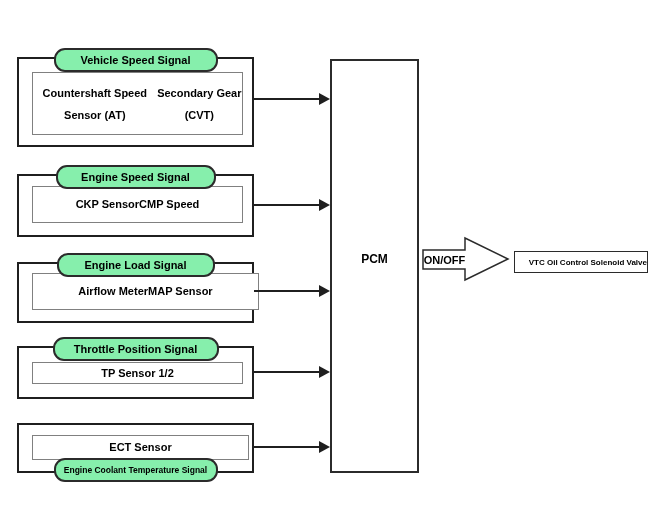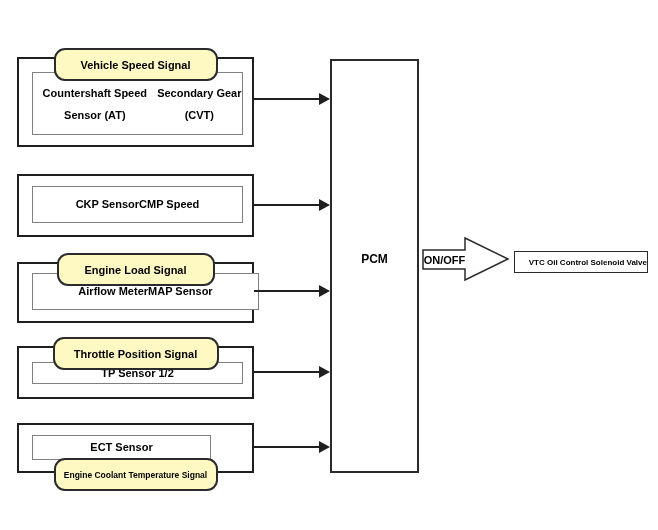--- a/index.html
+++ b/index.html
@@ -15,25 +15,25 @@
   .block{
     position:absolute;
     border:2px solid #1f1f1f;
     background:#ffffff;
     box-sizing:border-box;
   }
   .pill{
     position:absolute;
     left:50%;
     transform:translateX(-50%);
-    height:33px;
+    height:24px;
     box-sizing:border-box;
     border:2px solid #2b2b2b;
     border-radius:11px;
-    background:#fef9c3;
+    background:#86efac;
     display:flex;
     align-items:center;
     justify-content:center;
     font-size:11px;
     font-weight:bold;
     white-space:nowrap;
     z-index:2;
   }
   .pill.small{font-size:8.5px;margin-top:44px;}
   .inner{
@@ -114,20 +114,23 @@
     <div class="pill" style="width:164px;top:-11px">
       <span>Vehicle Speed Signal</span>
     </div>
     <div class="inner tall" style="left:13px;top:13px;width:211px;height:63px">
       <div>Countershaft Speed Sensor (AT)</div>
       <div>Secondary Gear (CVT)</div>
     </div>
   </div>
 
   <div class="block" style="left:17px;top:174px;width:237px;height:63px">
+    <div class="pill" style="width:160px;top:-11px">
+      <span>Engine Speed Signal</span>
+    </div>
     <div class="inner" style="left:13px;top:10px;width:211px;height:37px">
       <div>CKP Sensor</div>
       <div>CMP Speed</div>
     </div>
   </div>
 
   <div class="block" style="left:17px;top:262px;width:237px;height:61px">
     <div class="pill" style="width:158px;top:-11px">
       <span>Engine Load Signal</span>
     </div>
@@ -143,21 +146,21 @@
     </div>
     <div class="inner" style="left:13px;top:14px;width:211px;height:22px">
       <div>TP Sensor 1/2</div>
     </div>
   </div>
 
   <div class="block" style="left:17px;top:423px;width:237px;height:50px">
     <div class="pill small" style="width:164px;top:-11px">
       <span>Engine Coolant Temperature Signal</span>
     </div>
-    <div class="inner" style="left:13px;top:10px;width:179px;height:25px">
+    <div class="inner" style="left:13px;top:10px;width:217px;height:25px">
       <div>ECT Sensor</div>
     </div>
   </div>
 
   <div>
     <div class="conn-line" style="left:254px;top:98px;width:65px"></div>
     <div class="conn-head" style="left:319px;top:93px"></div>
   </div>
   <div>
     <div class="conn-line" style="left:254px;top:204px;width:65px"></div>

